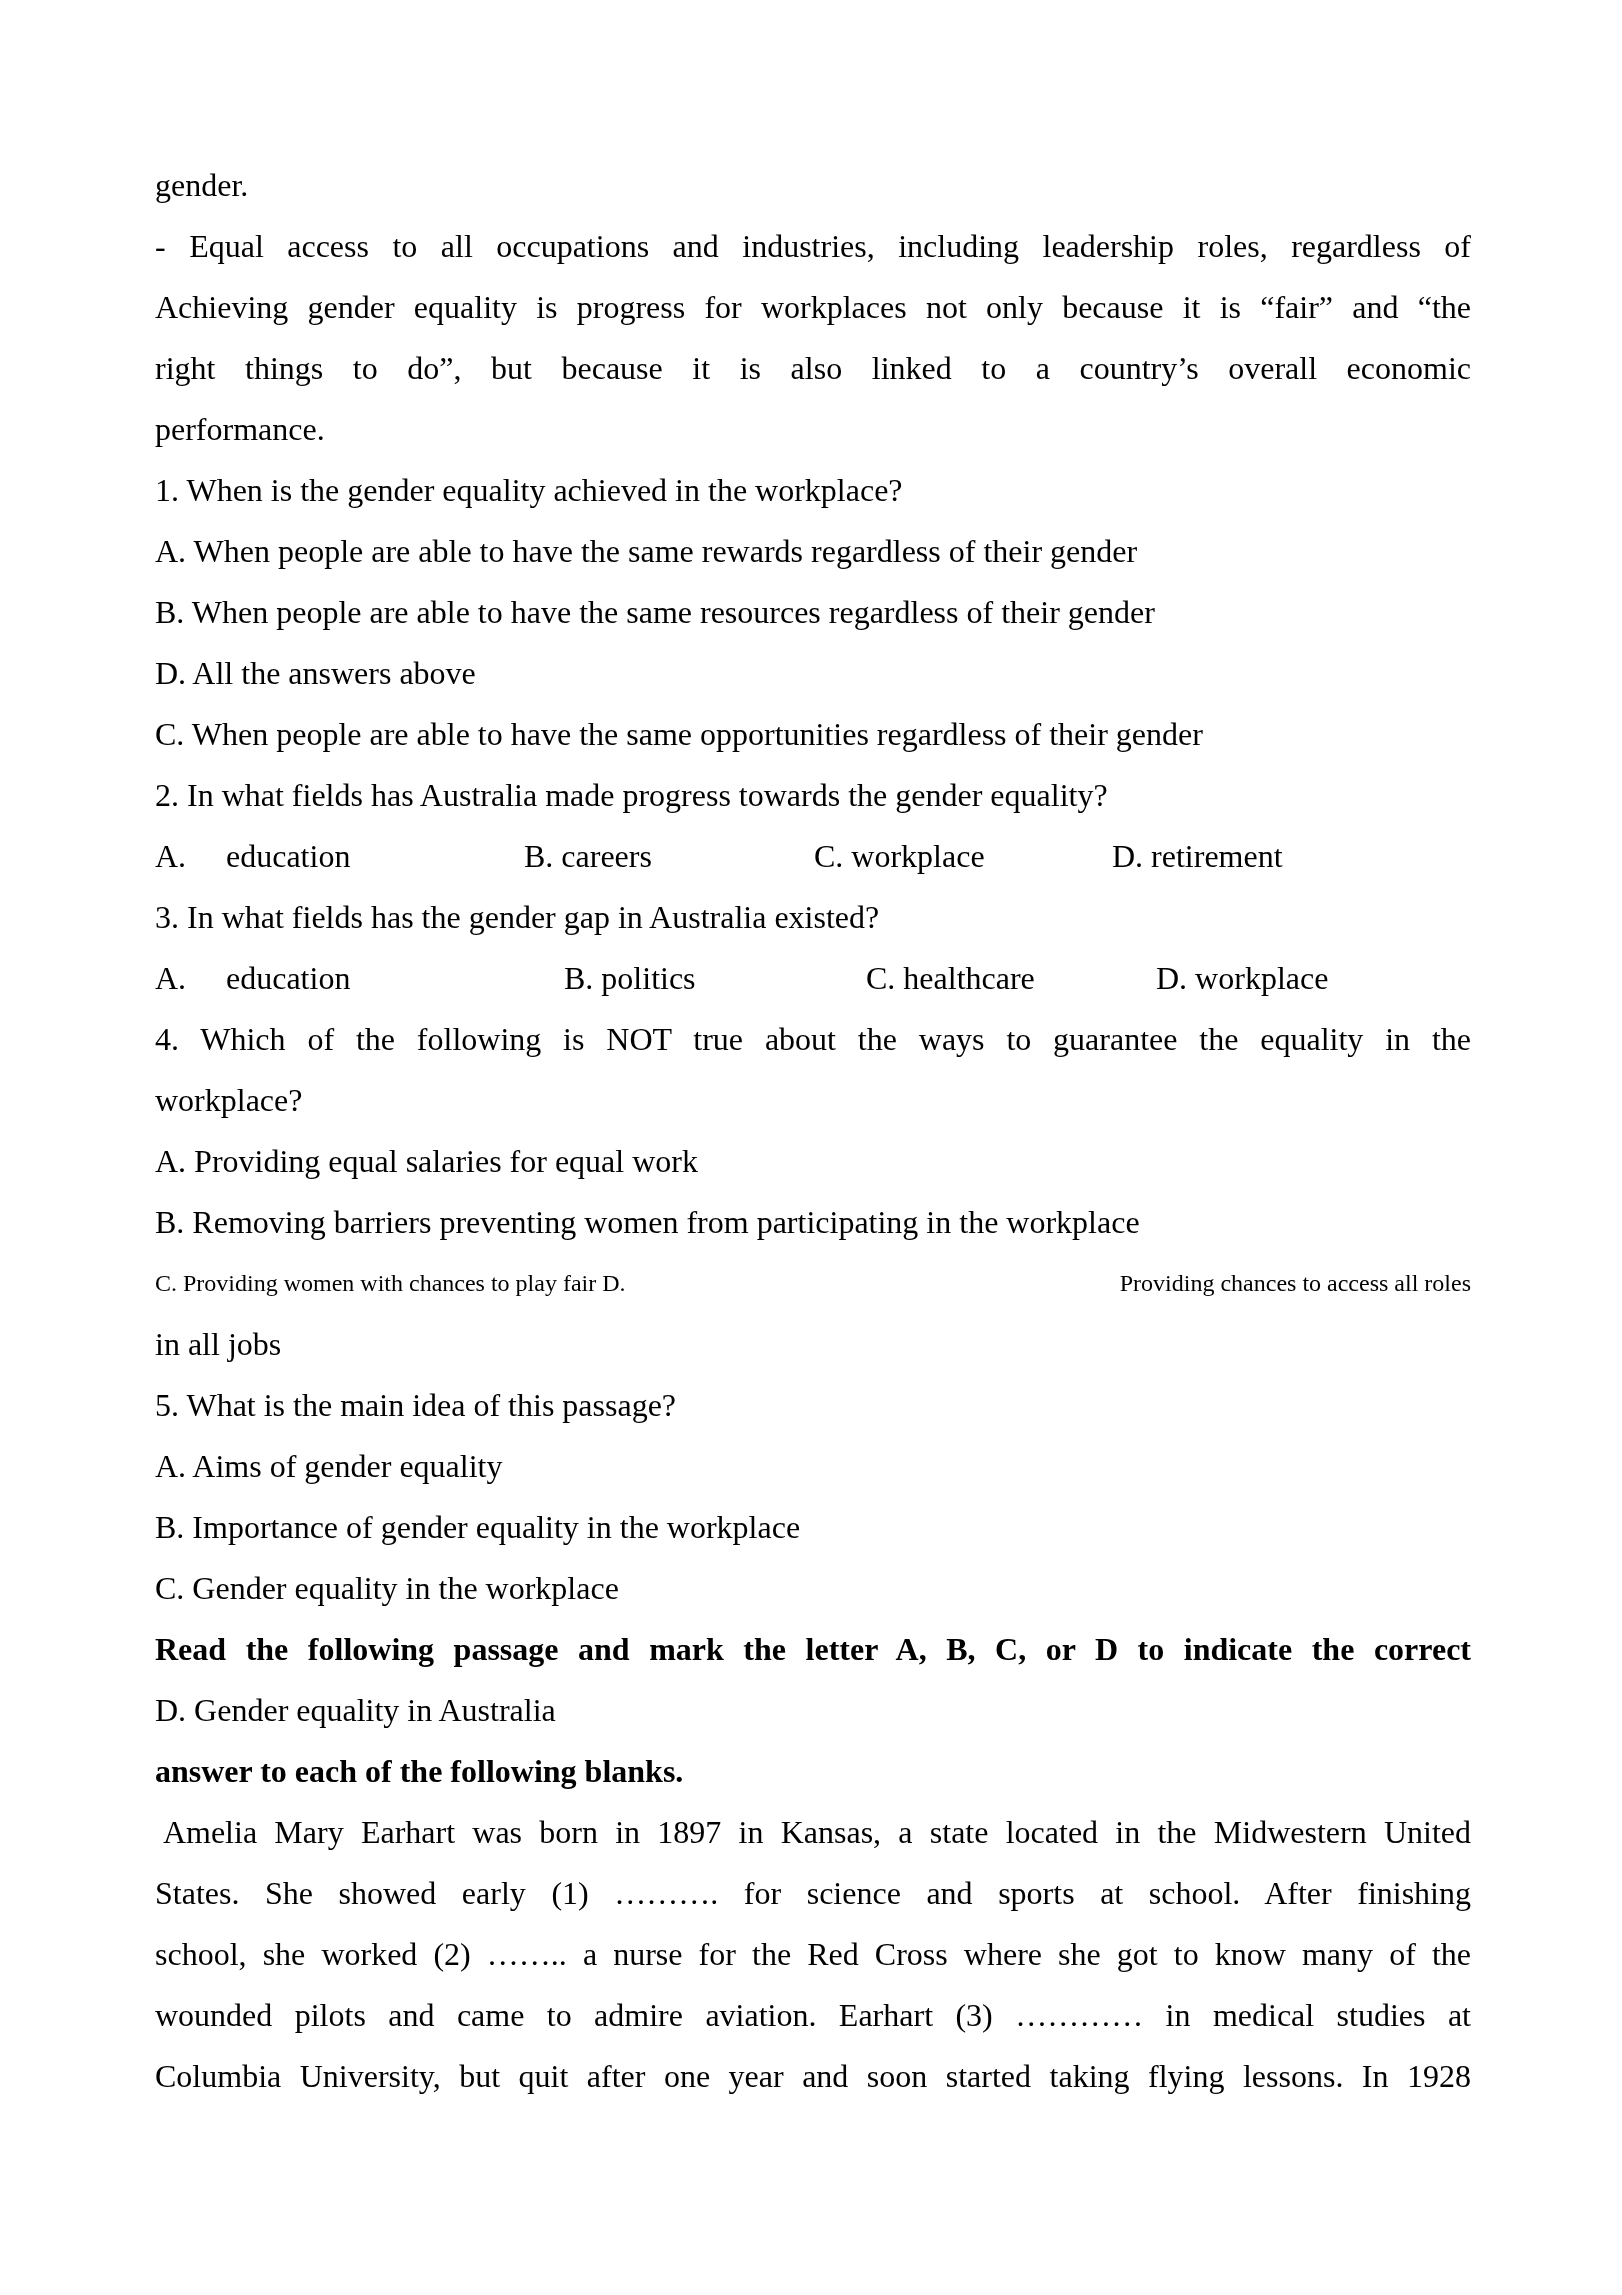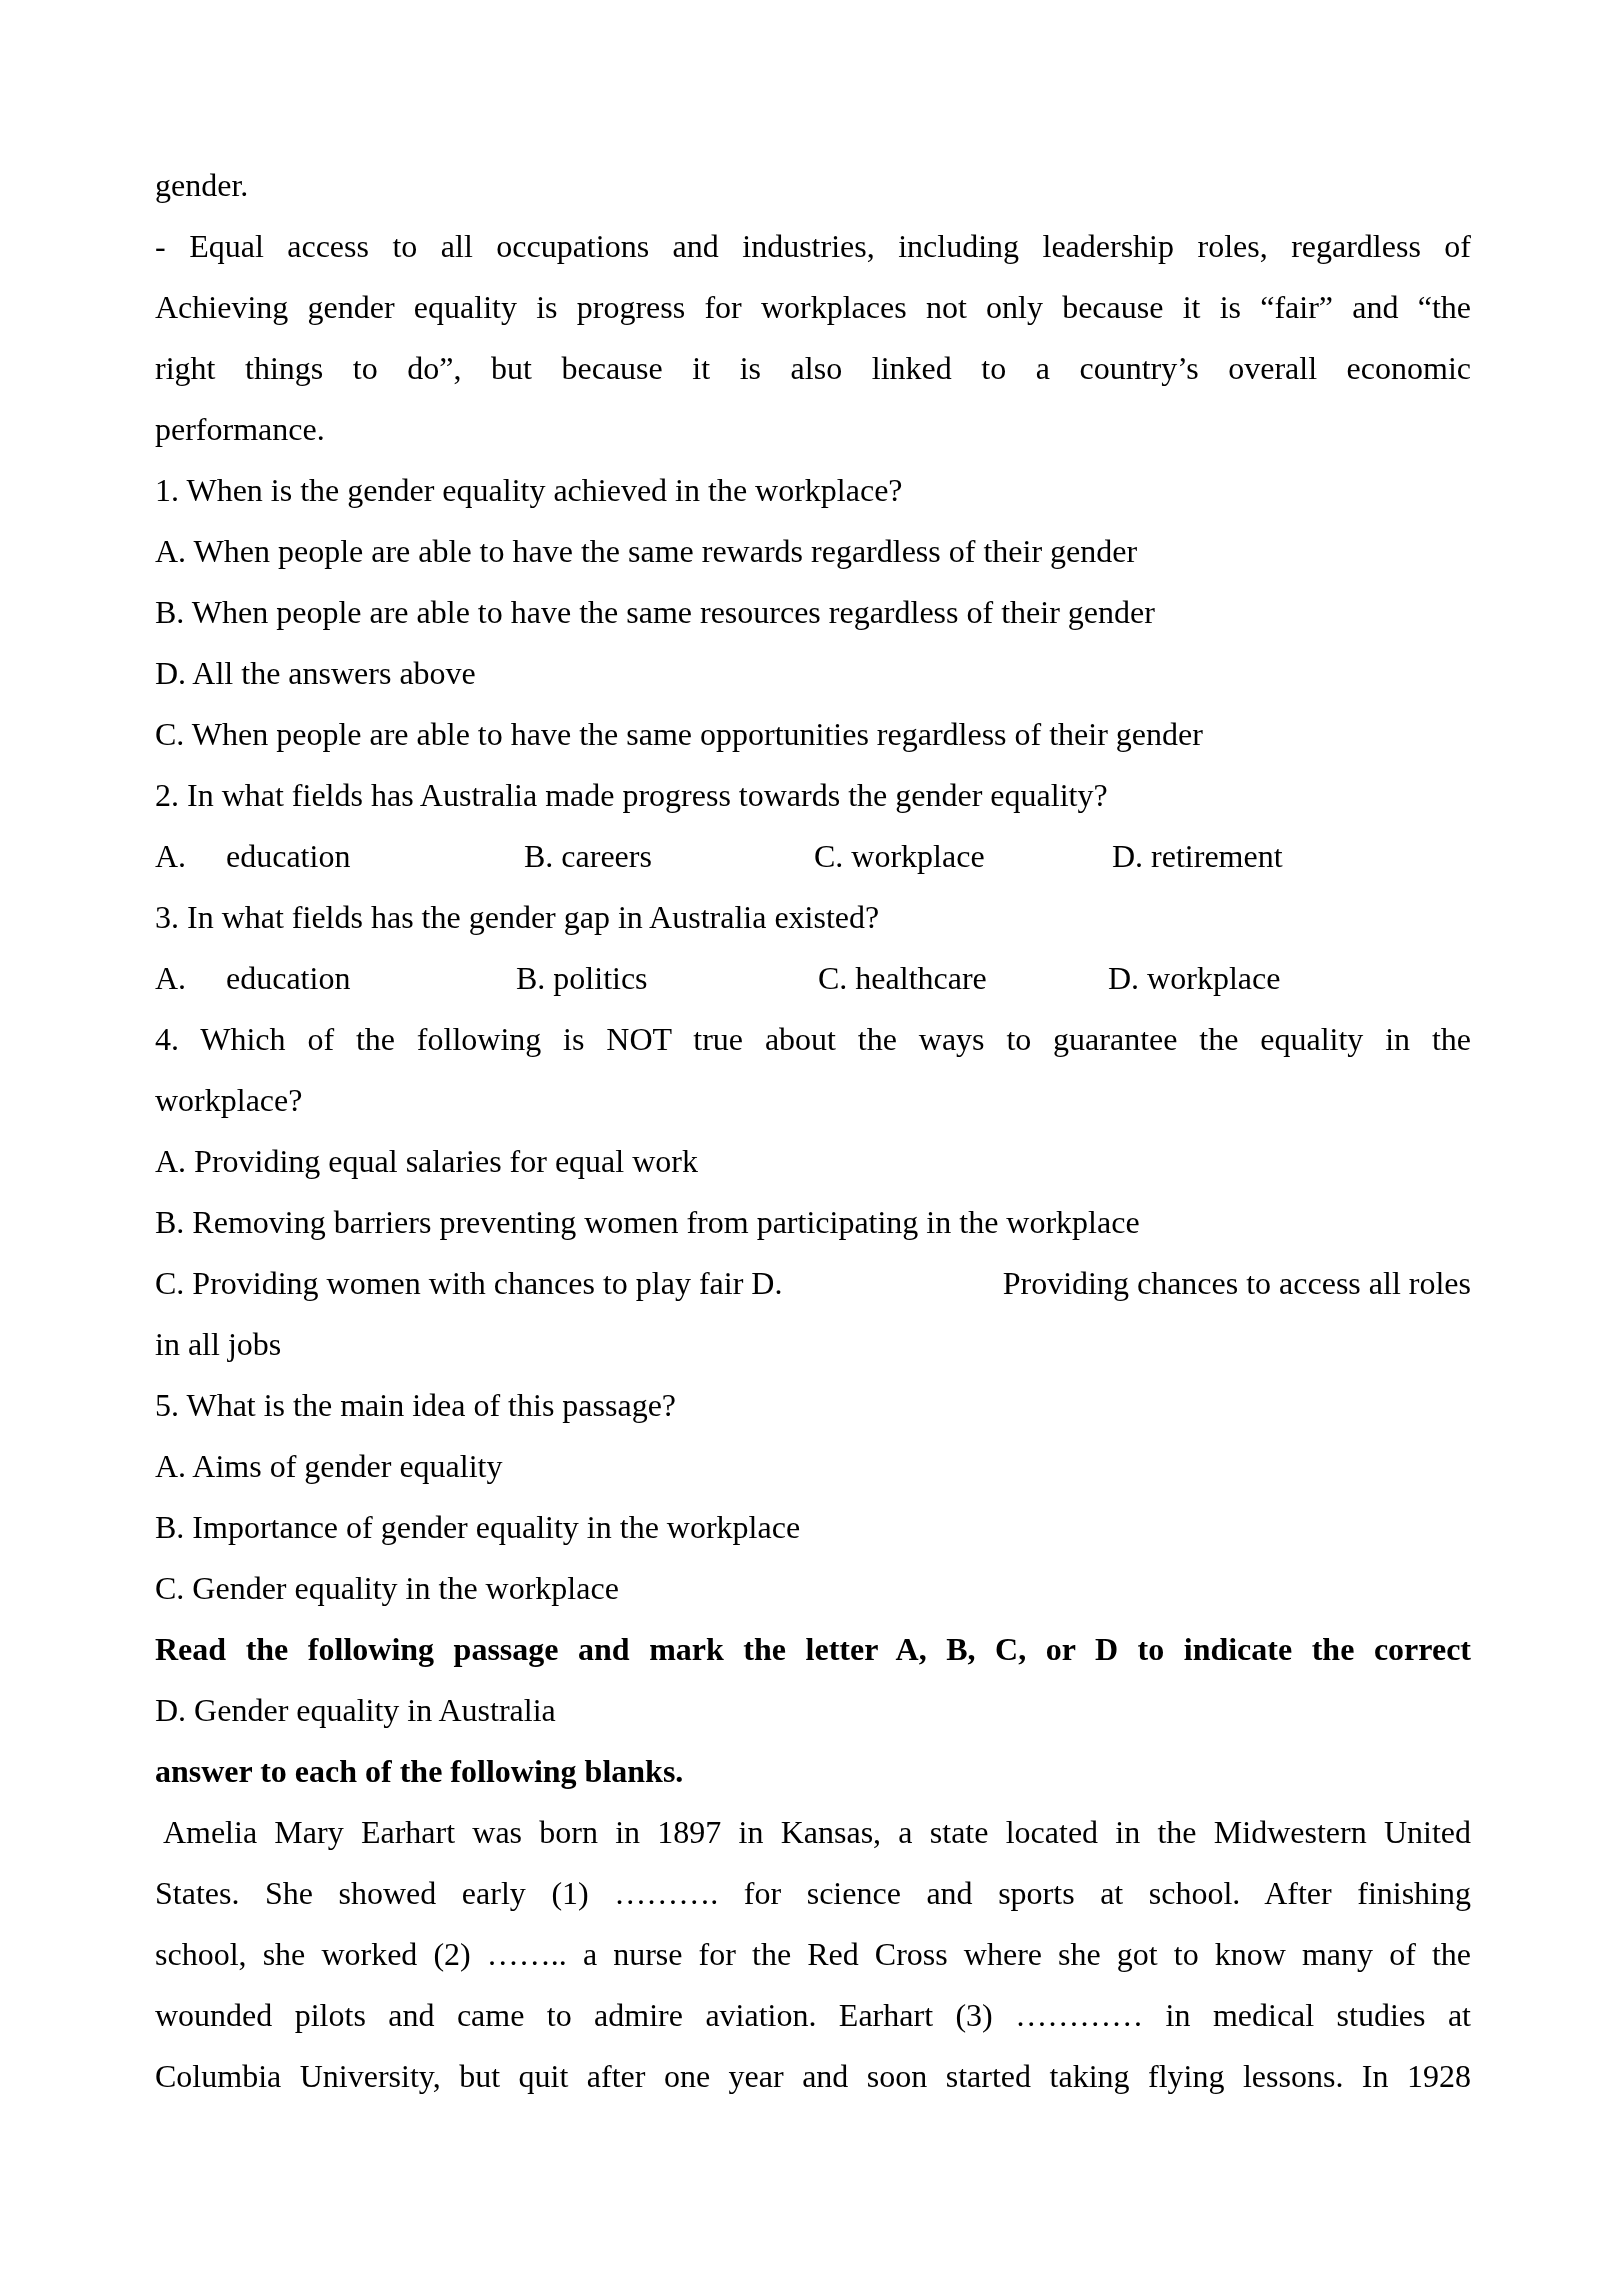--- a/index.html
+++ b/index.html
@@ -36,26 +36,26 @@
     height: 61px;
     white-space: nowrap;
   }
   .opts span { display: inline-block; }
   .q2-a { width: 71px; }
   .q2-a-text { width: 298px; }
   .q2-b { width: 290px; }
   .q2-c { width: 298px; }
   .q3-a { width: 71px; }
   .q3-a-text { width: 290px; }
-  .q3-b { width: 302px; }
+  .q3-b { width: 302px; margin-left: 48px; }
   .q3-c { width: 290px; }
   .split {
     display: flex;
     justify-content: space-between;
-    font-size: 32px;
+    font-size: 24px;
     line-height: 61px;
     height: 61px;
     white-space: nowrap;
   }
   .indent { padding-left: 7.9px; }
 </style>
 </head>
 <body>
 
 <div class="page">

